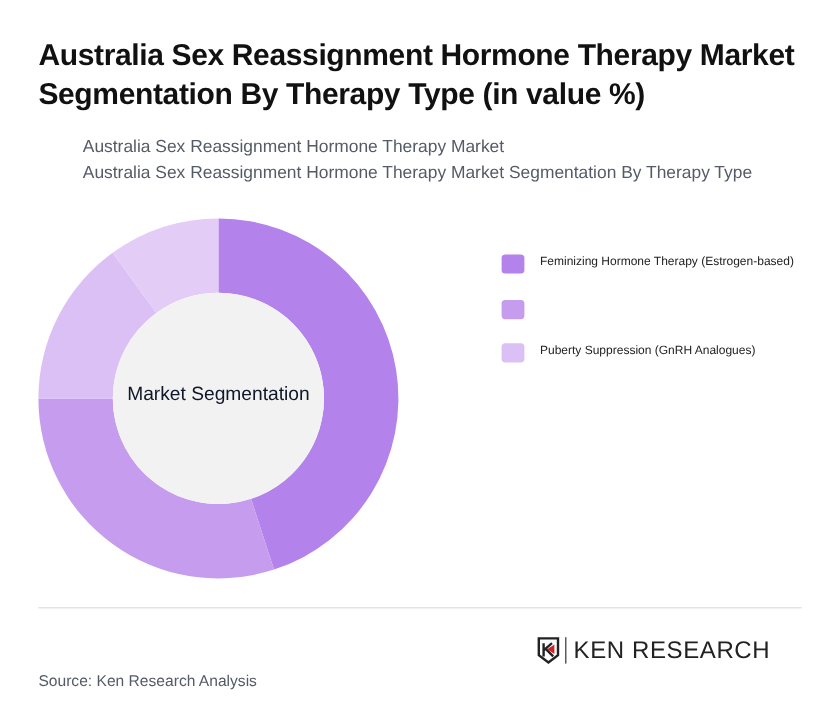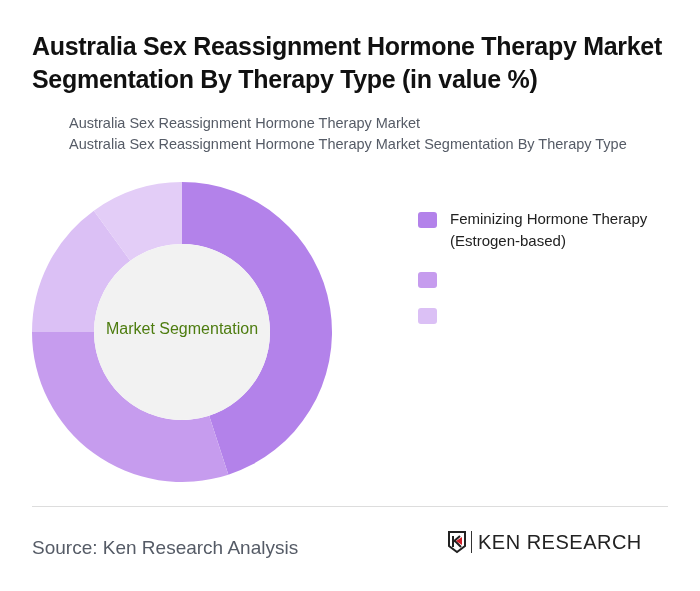--- a/index.html
+++ b/index.html
@@ -1,26 +1,26 @@
 <!DOCTYPE html>
 <html><head>
 <meta charset="utf-8">
 <style>
   html, body { margin:0; padding:0; background:#fff; }
   body { width:700px; height:591px; position:relative; overflow:hidden; font-family:"Liberation Sans", sans-serif; color:#111; }
   .title { position:absolute; left:32px; top:30px; width:650px; font-size:25px; font-weight:bold; line-height:33px; color:#111; letter-spacing:-0.3px; }
   .subtitle { position:absolute; left:32px; top:113px; font-size:14.5px; line-height:21px; color:#555b66;margin-left:37px; }
   .chart { position:absolute; left:30px; top:180px; width:304px; height:304px; }
-  .center-label { position:absolute; left:30px; top:320px; width:304px; text-align:center; font-size:16px; color:#4d7c0f; }
+  .center-label { position:absolute; left:30px; top:320px; width:304px; text-align:center; font-size:16px; color:#0f172a; }
   .legend { position:absolute; left:418px; top:208px; width:270px; }
   .legend-item { display:flex; align-items:flex-start; margin-bottom:16px; }
   .swatch { width:19px; height:16px; border-radius:3px; margin-top:4px; margin-right:13px; flex:none; }
-  .legend-label { font-size:15px; line-height:22px; color:#222; width:230px; }
+  .legend-label { font-size:10px; line-height:22px; color:#222; width:230px; }
   .divider { position:absolute; left:32px; right:32px; top:506px; height:1px; background:#ddd; }
-  .source { position:absolute; left:32px; top:537px; font-size:19px; color:#555b66; }
+  .source { position:absolute; left:32px; top:560px; font-size:13px; color:#555b66; }
   .logo { position:absolute; left:447px; top:530px; display:flex; align-items:center; }
   .logo-text { font-size:20px; letter-spacing:0.5px; color:#222; margin-left:6px; }
   .logo-sep { width:1px; height:22px; background:#333; margin-left:4px; }
 </style>
 </head>
 <body>
 
 <div class="title">Australia Sex Reassignment Hormone Therapy Market Segmentation By Therapy Type (in value %)</div>
 <div class="subtitle">
   <div>Australia Sex Reassignment Hormone Therapy Market</div>
@@ -39,20 +39,21 @@
 <div class="legend" id="legend">
     <div class="legend-item">
       <div class="swatch" style="background: rgb(179, 130, 234);"></div>
       <div class="legend-label">Feminizing Hormone Therapy (Estrogen-based)</div>
     </div>
     <div class="legend-item">
       <div class="swatch" style="background: rgb(198, 156, 238);"></div>
     </div>
     <div class="legend-item">
       <div class="swatch" style="background: rgb(219, 192, 245);"></div>
+      <div class="legend-label">Puberty Suppression (GnRH Analogues)</div>
     </div>
   </div>
 
 <div class="divider"></div>
 <div class="source">Source: Ken Research Analysis</div>
 <div class="logo">
   <svg width="20" height="24" viewBox="0 0 20 24">
     <path d="M2 2 H18 V16 L10 22 L2 16 Z" fill="none" stroke="#222" stroke-width="2"></path>
     <path d="M6 6 V17 M6 12 L13 6 M8 11 L14 17" stroke="#222" stroke-width="2" fill="none"></path>
     <path d="M9 11 L15 7 L15 15 Z" fill="#d0212a"></path>

